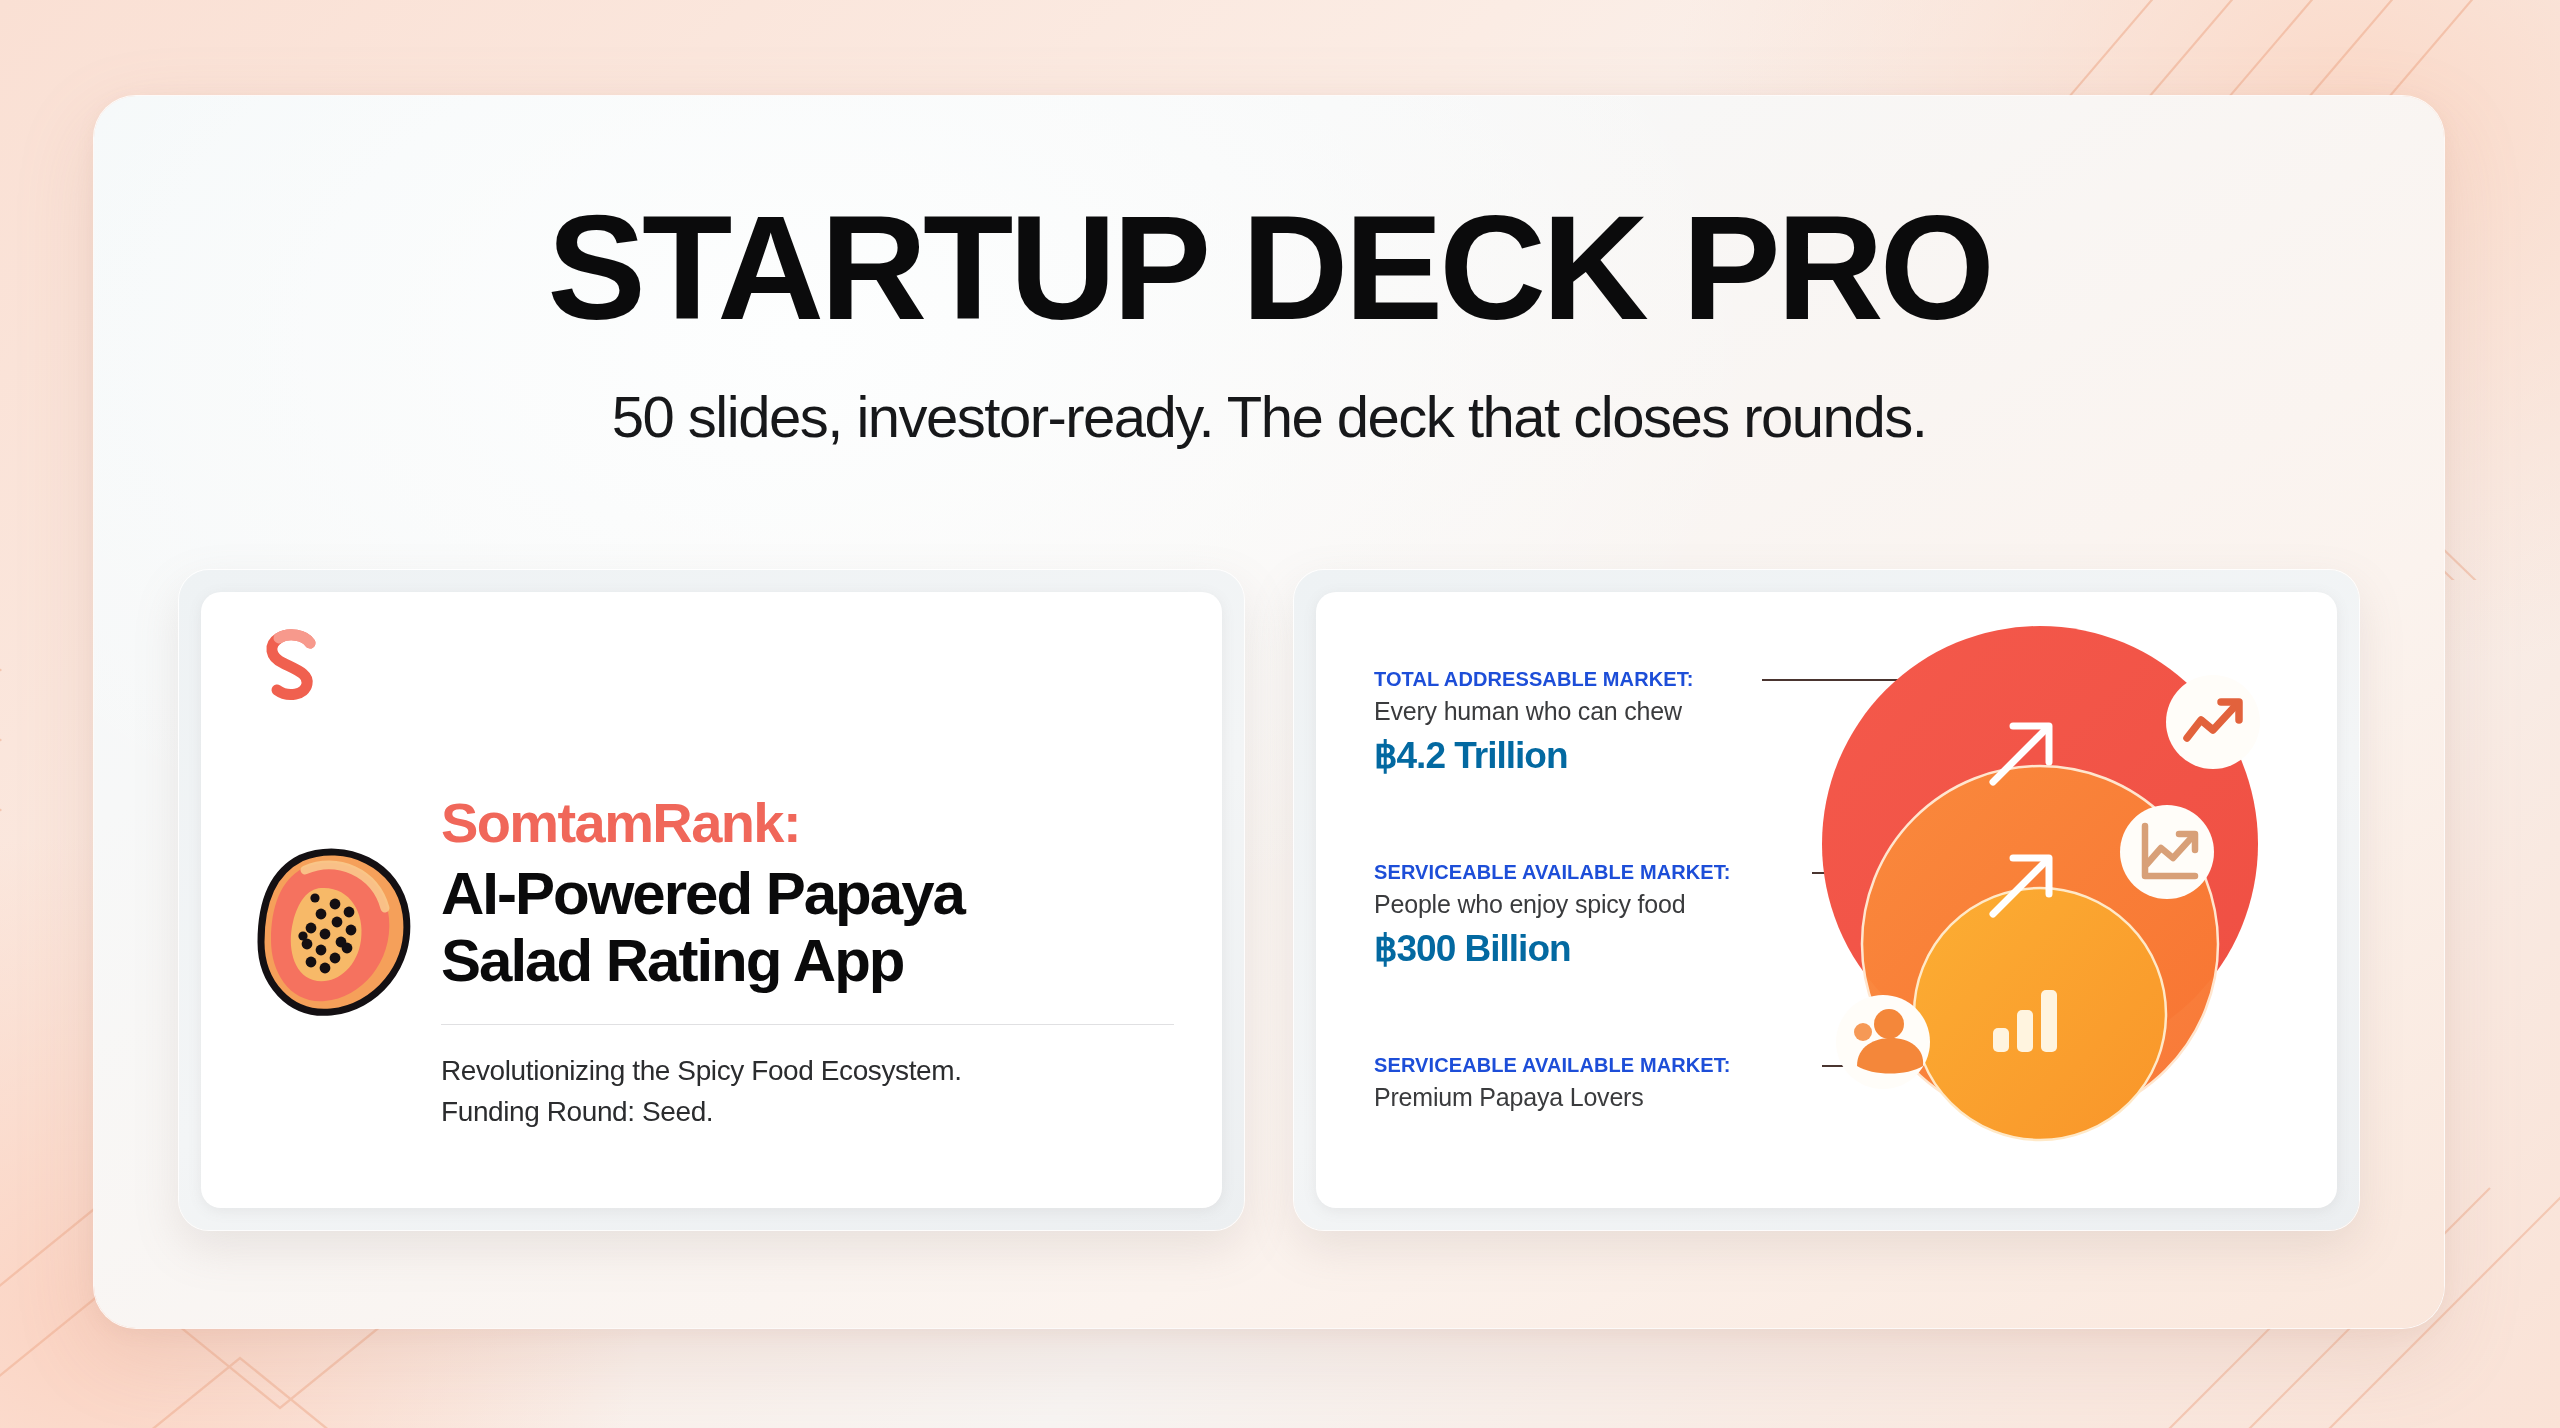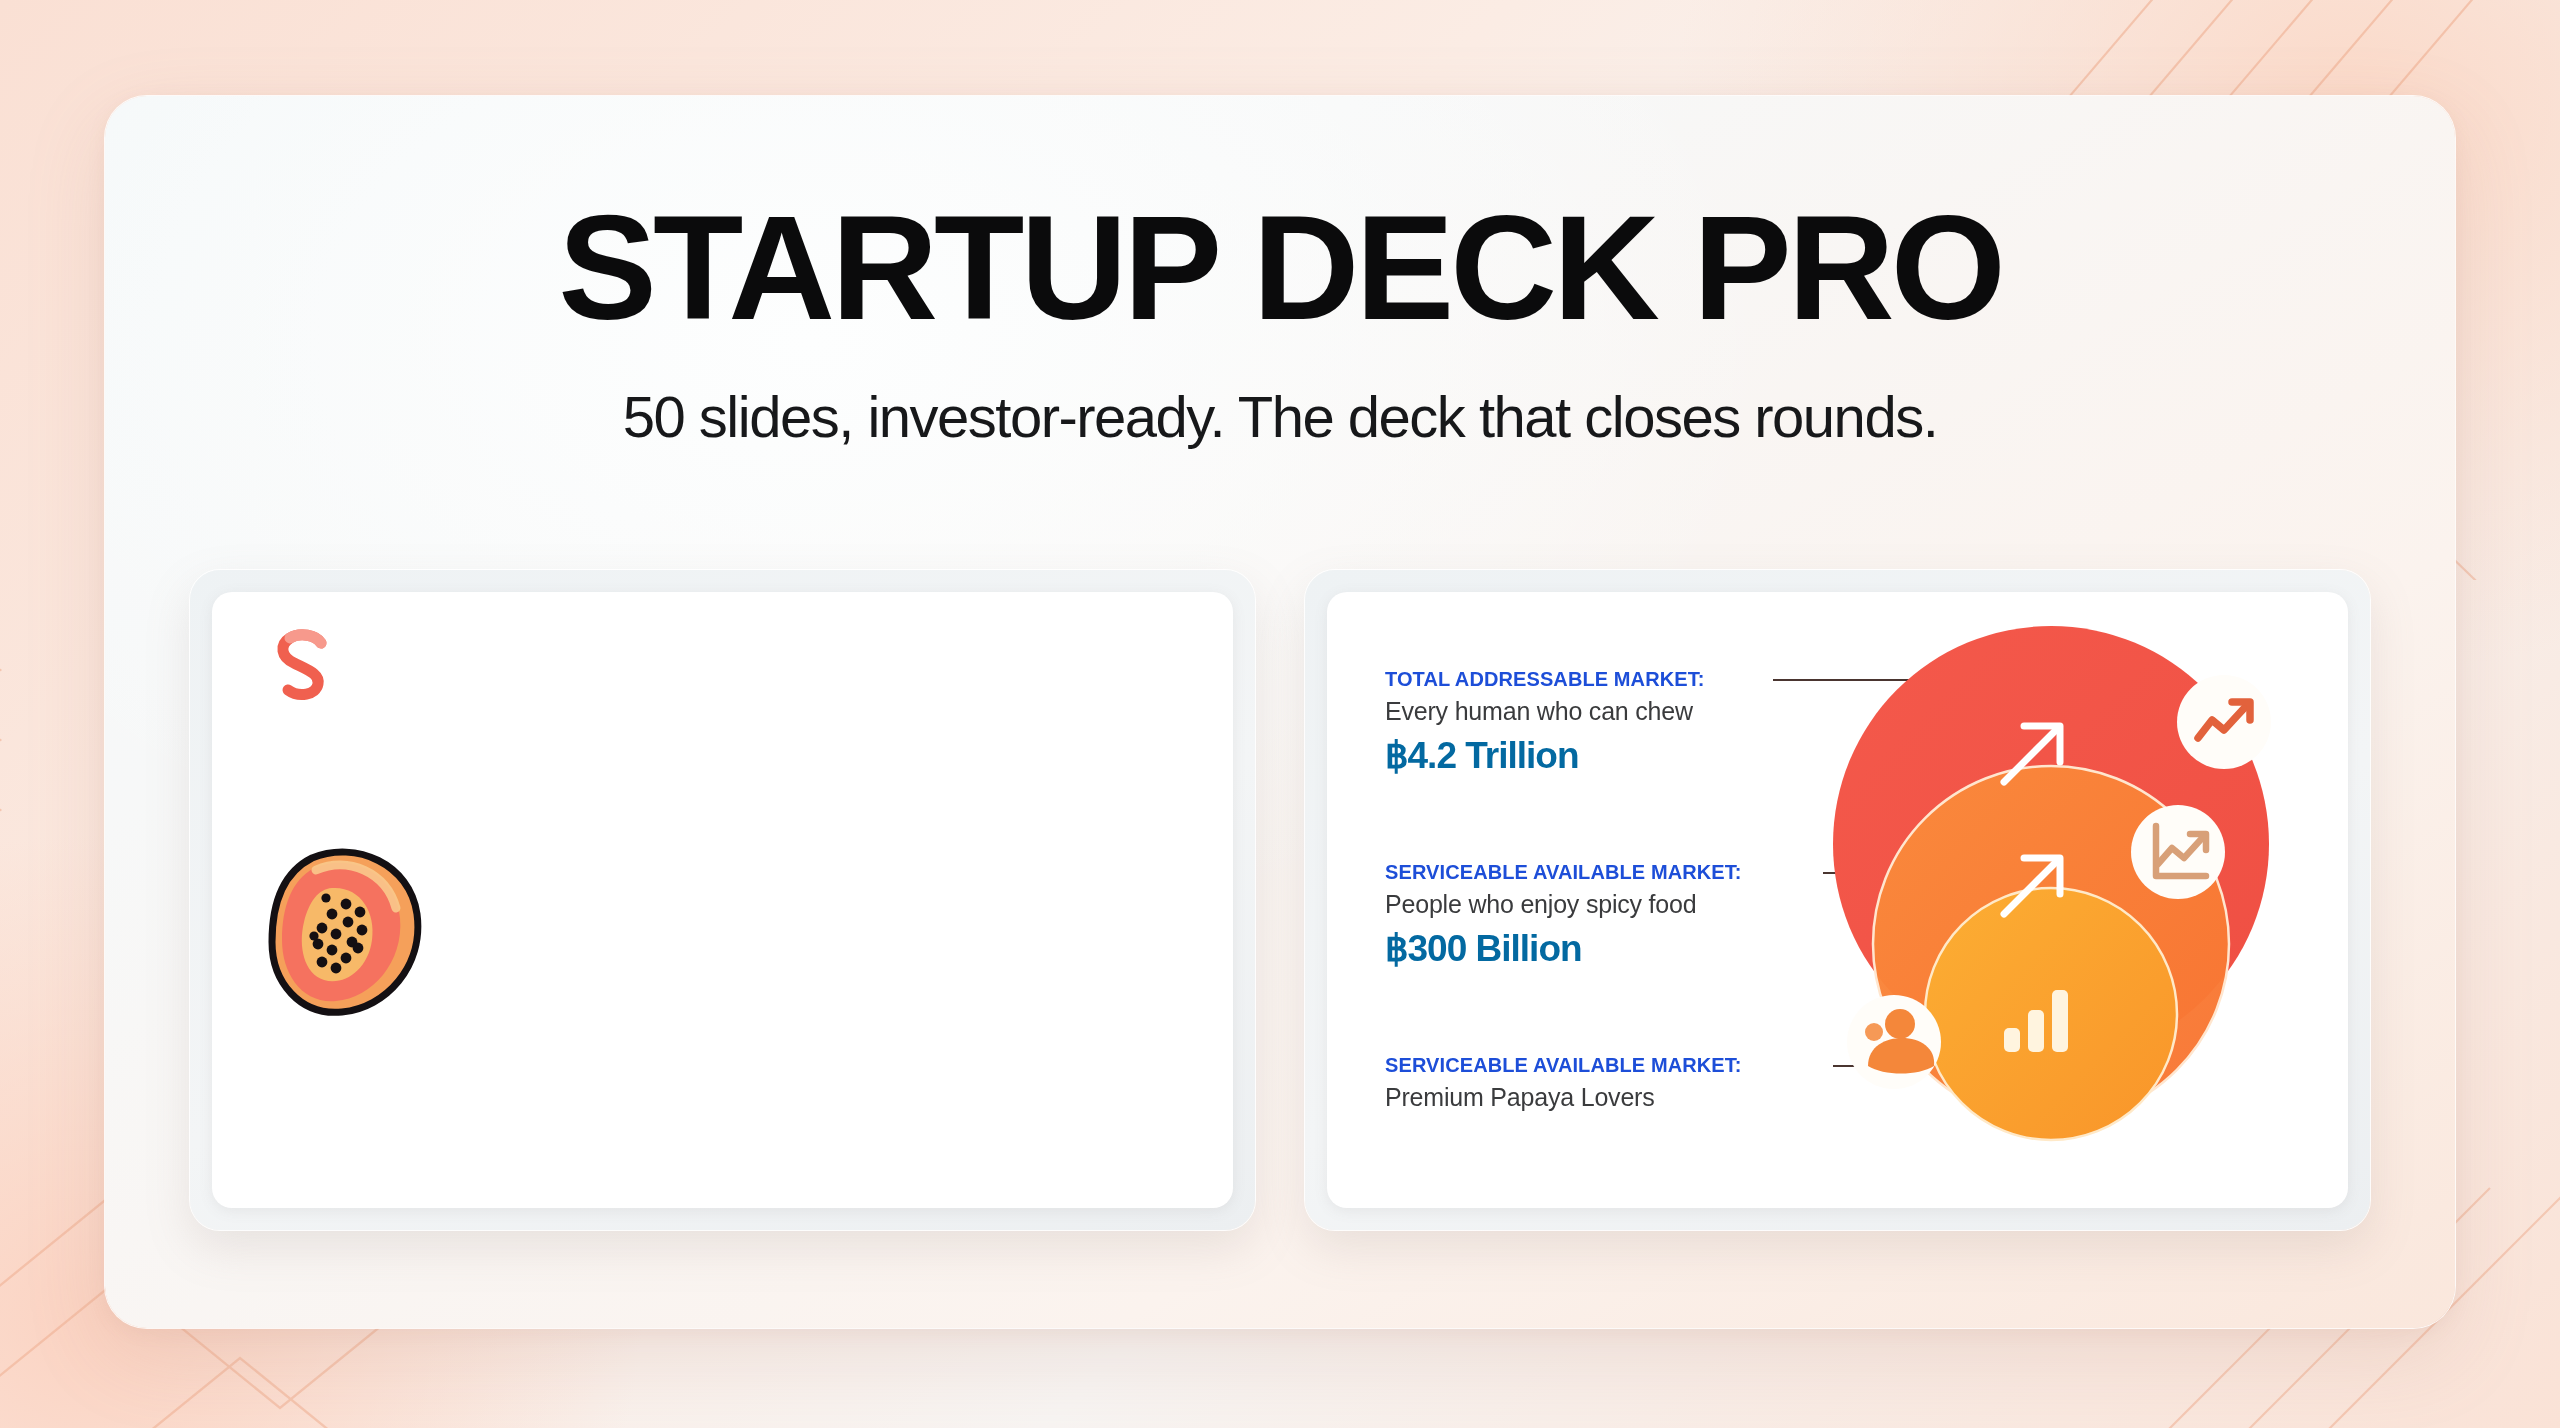--- a/index.html
+++ b/index.html
@@ -27,21 +27,21 @@
   
   .deco { position: absolute; pointer-events: none; }
   .deco-tr { top: -40px; right: -60px; width: 820px; height: 620px; }
   .deco-bl { bottom: -40px; left: -80px; width: 820px; height: 620px; }
   .deco-br { bottom: -30px; right: -40px; width: 520px; height: 420px; }
   .deco-ml { top: 520px; left: -120px; width: 420px; height: 520px; }
 
   
   #panel {
     position: absolute;
-    left: 105px;
+    left: 94px;
     top: 96px;
     width: 2350px;
     height: 1232px;
     border-radius: 42px;
     background:
       radial-gradient(ellipse 1400px 900px at 30% 20%, #fdfefe 0%, rgba(253,254,254,0) 70%),
       linear-gradient(150deg, #f4f8f9 0%, #f7f8f8 28%, #fbf3ee 70%, #fae7dc 100%);
     box-shadow:
       0 0 0 1px rgba(255,255,255,0.85),
       0 28px 80px rgba(190,140,120,0.18),
@@ -305,20 +305,32 @@
                   <circle cx="72" cy="114" r="5.4"></circle>
                 <circle cx="86" cy="122" r="5.4"></circle>
                   <circle cx="62" cy="126" r="5.4"></circle>
                 <circle cx="76" cy="132" r="5.4"></circle>
                   <circle cx="98" cy="112" r="5.4"></circle>
                 <circle cx="66" cy="62" r="4.6"></circle>
                   <circle cx="54" cy="100" r="4.6"></circle>
               </g>
             </svg>
 
+            <div class="left-text">
+              <div class="brand-line">SomtamRank:</div>
+              <div class="headline">
+                <div>AI-Powered Papaya</div>
+                <div>Salad Rating App</div>
+              </div>
+              <div class="divider"></div>
+              <div class="tagline">
+                <div>Revolutionizing the Spicy Food Ecosystem.</div>
+                <div>Funding Round: Seed.</div>
+              </div>
+            </div>
 
           </div>
         </div>
       </div>
 
       <div class="card-frame">
         <div class="card-inner">
           <div class="tam-wrap">
 
             <div class="tam-labels">

